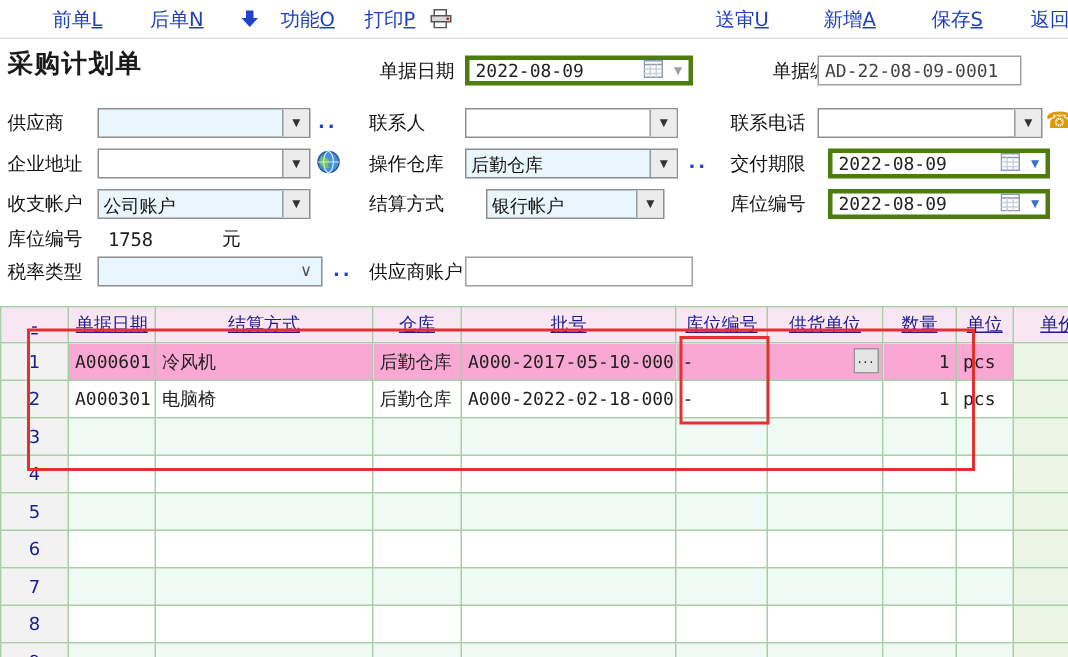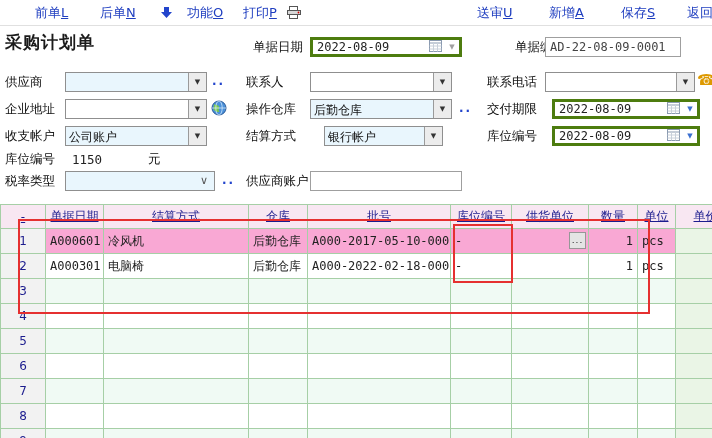--- a/index.html
+++ b/index.html
@@ -167,21 +167,21 @@
           <line x1="0.5" y1="3" x2="12.5" y2="3" stroke="#8a9ab0"></line>
           <line x1="4.5" y1="3" x2="4.5" y2="11.5" stroke="#c8d0da"></line>
           <line x1="8.5" y1="3" x2="8.5" y2="11.5" stroke="#c8d0da"></line>
           <line x1="0.5" y1="6" x2="12.5" y2="6" stroke="#c8d0da"></line>
           <line x1="0.5" y1="9" x2="12.5" y2="9" stroke="#c8d0da"></line>
         </svg></span>
     <span class="arr blue">▼</span>
   </div>
 
   <span class="lbl" style="left:5px;top:149px">库位编号</span>
-  <span class="plain" style="left:72px;top:152px">1150</span>
+  <span class="plain" style="left:72px;top:152px">1758</span>
   <span class="lbl" style="left:148px;top:149px">元</span>
 
   <span class="lbl" style="left:5px;top:171px">税率类型</span>
   <div class="combo blue" style="left:65px;top:171px;width:150px">
     <span class="val"></span>
     <span class="chev">∨</span>
   </div>
   <span class="dots" style="left:222px;top:173px">..</span>
   <span class="lbl" style="left:246px;top:171px">供应商账户</span>
   <input class="tinput" style="left: 310px; top: 171px; width: 152px;" value="">

